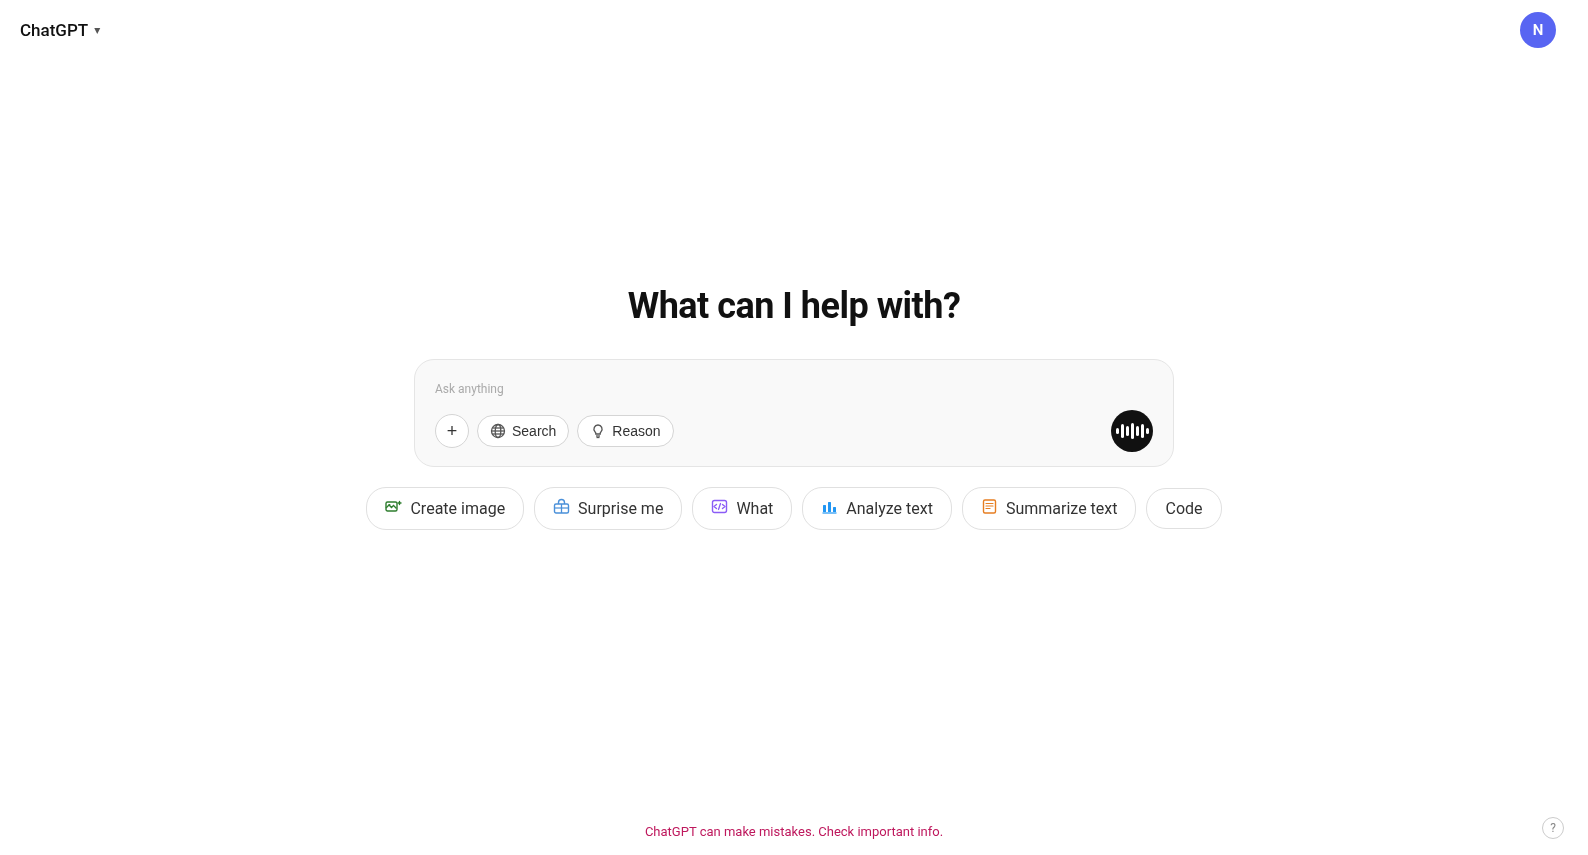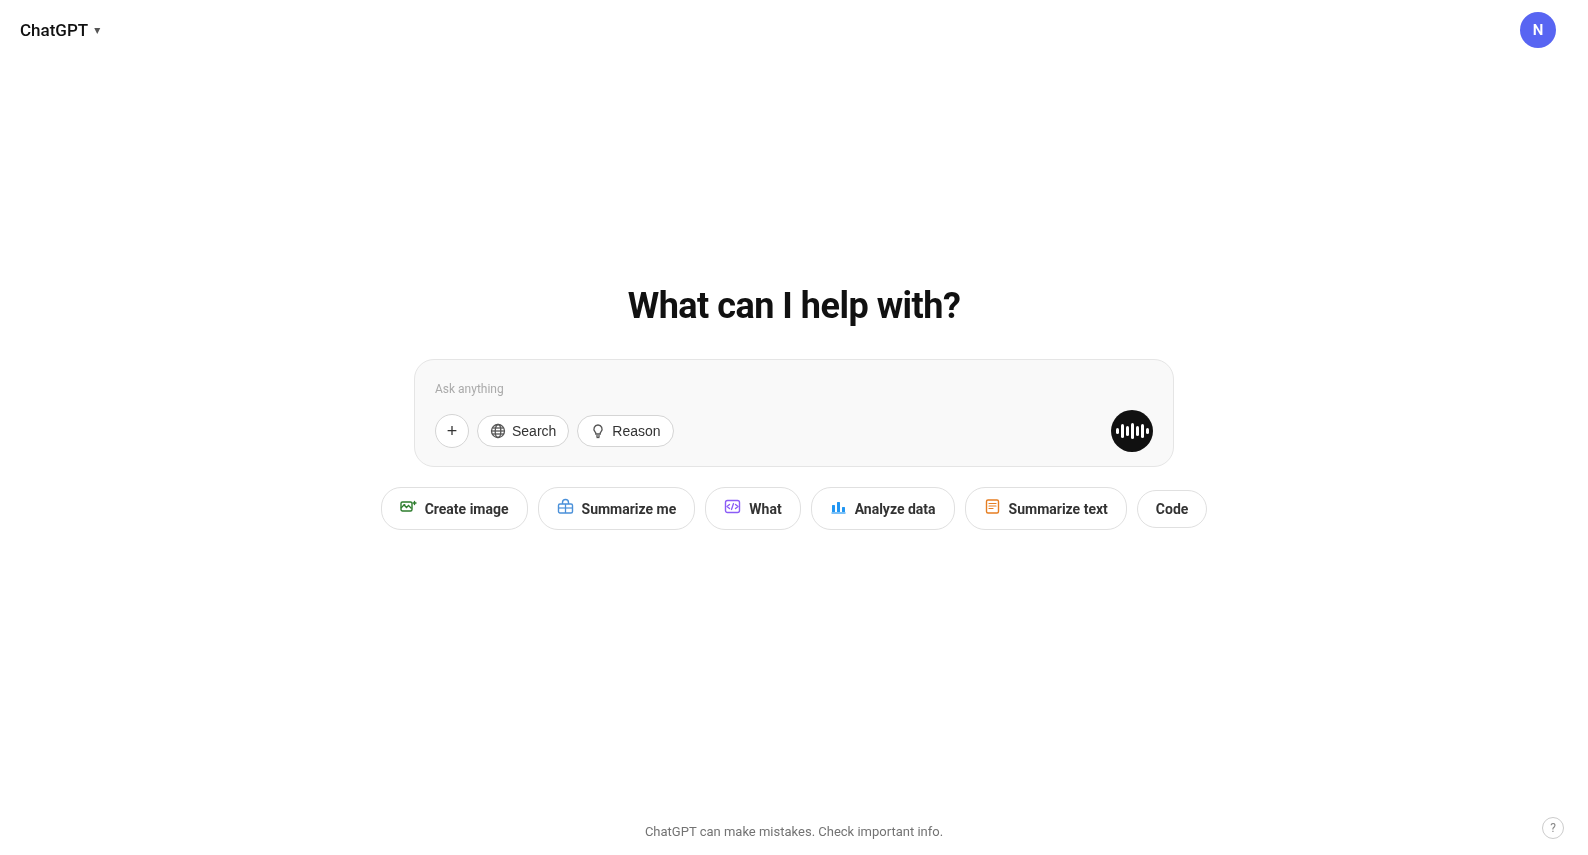--- a/index.html
+++ b/index.html
@@ -176,44 +176,43 @@
 
     .action-btn {
       display: flex;
       align-items: center;
       gap: 8px;
       padding: 10px 18px;
       border: 1.5px solid #e0e0e0;
       border-radius: 20px;
       background: white;
       cursor: pointer;
-      font-size: 14px;
+      font-size: 16px;
       color: #333;
       font-family: inherit;
-      font-weight: bold;
     }
 
     .action-icon {
       font-size: 16px;
     }
 
     
     .footer {
       position: absolute;
       bottom: 16px;
       left: 0;
       right: 0;
       display: flex;
       justify-content: center;
       align-items: center;
     }
 
     .footer-text {
       font-size: 13px;
-      color: #737373;
+      color: #be185d;
     }
 
     .question-mark {
       position: absolute;
       right: 24px;
       bottom: 16px;
       width: 22px;
       height: 22px;
       border-radius: 50%;
       border: 1.5px solid #ccc;
@@ -314,21 +313,21 @@
 
     <button class="action-btn">
       <span class="action-icon surprise-icon">
         <svg width="17" height="17" viewBox="0 0 17 17" fill="none">
           <rect x="1.5" y="6" width="14" height="9" rx="1.5" stroke="#4a90d9" stroke-width="1.4" fill="none"></rect>
           <path d="M5.5 6V4.5a3 3 0 0 1 6 0V6" stroke="#4a90d9" stroke-width="1.4" fill="none"></path>
           <line x1="8.5" y1="6" x2="8.5" y2="15" stroke="#4a90d9" stroke-width="1.3"></line>
           <line x1="1.5" y1="10" x2="15.5" y2="10" stroke="#4a90d9" stroke-width="1.2"></line>
         </svg>
       </span>
-      <span>Summarize me</span>
+      <span>Surprise me</span>
     </button>
 
     <button class="action-btn">
       <span class="action-icon code-icon">
         <svg width="17" height="17" viewBox="0 0 17 17" fill="none">
           <rect x="1.5" y="2.5" width="14" height="12" rx="2" stroke="#8b5cf6" stroke-width="1.4" fill="none"></rect>
           <path d="M5.5 6.5L3 8.5l2.5 2" stroke="#8b5cf6" stroke-width="1.4" stroke-linecap="round" stroke-linejoin="round"></path>
           <path d="M11.5 6.5L14 8.5l-2.5 2" stroke="#8b5cf6" stroke-width="1.4" stroke-linecap="round" stroke-linejoin="round"></path>
           <line x1="9.5" y1="5.5" x2="7.5" y2="11.5" stroke="#8b5cf6" stroke-width="1.3" stroke-linecap="round"></line>
         </svg>
@@ -338,21 +337,21 @@
 
     <button class="action-btn">
       <span class="action-icon analyze-icon">
         <svg width="17" height="17" viewBox="0 0 17 17" fill="none">
           <rect x="2" y="7" width="3" height="7" rx="0.5" fill="#2196f3"></rect>
           <rect x="7" y="4" width="3" height="10" rx="0.5" fill="#2196f3"></rect>
           <rect x="12" y="9" width="3" height="5" rx="0.5" fill="#2196f3"></rect>
           <line x1="1.5" y1="15" x2="15.5" y2="15" stroke="#2196f3" stroke-width="1.2"></line>
         </svg>
       </span>
-      <span>Analyze data</span>
+      <span>Analyze text</span>
     </button>
 
     <button class="action-btn">
       <span class="action-icon summarize-icon">
         <svg width="17" height="17" viewBox="0 0 17 17" fill="none">
           <rect x="2.5" y="2" width="12" height="13" rx="1.5" stroke="#e67e22" stroke-width="1.4" fill="none"></rect>
           <line x1="5" y1="5.5" x2="12" y2="5.5" stroke="#e67e22" stroke-width="1.2" stroke-linecap="round"></line>
           <line x1="5" y1="8" x2="12" y2="8" stroke="#e67e22" stroke-width="1.2" stroke-linecap="round"></line>
           <line x1="5" y1="10.5" x2="9" y2="10.5" stroke="#e67e22" stroke-width="1.2" stroke-linecap="round"></line>
         </svg>

